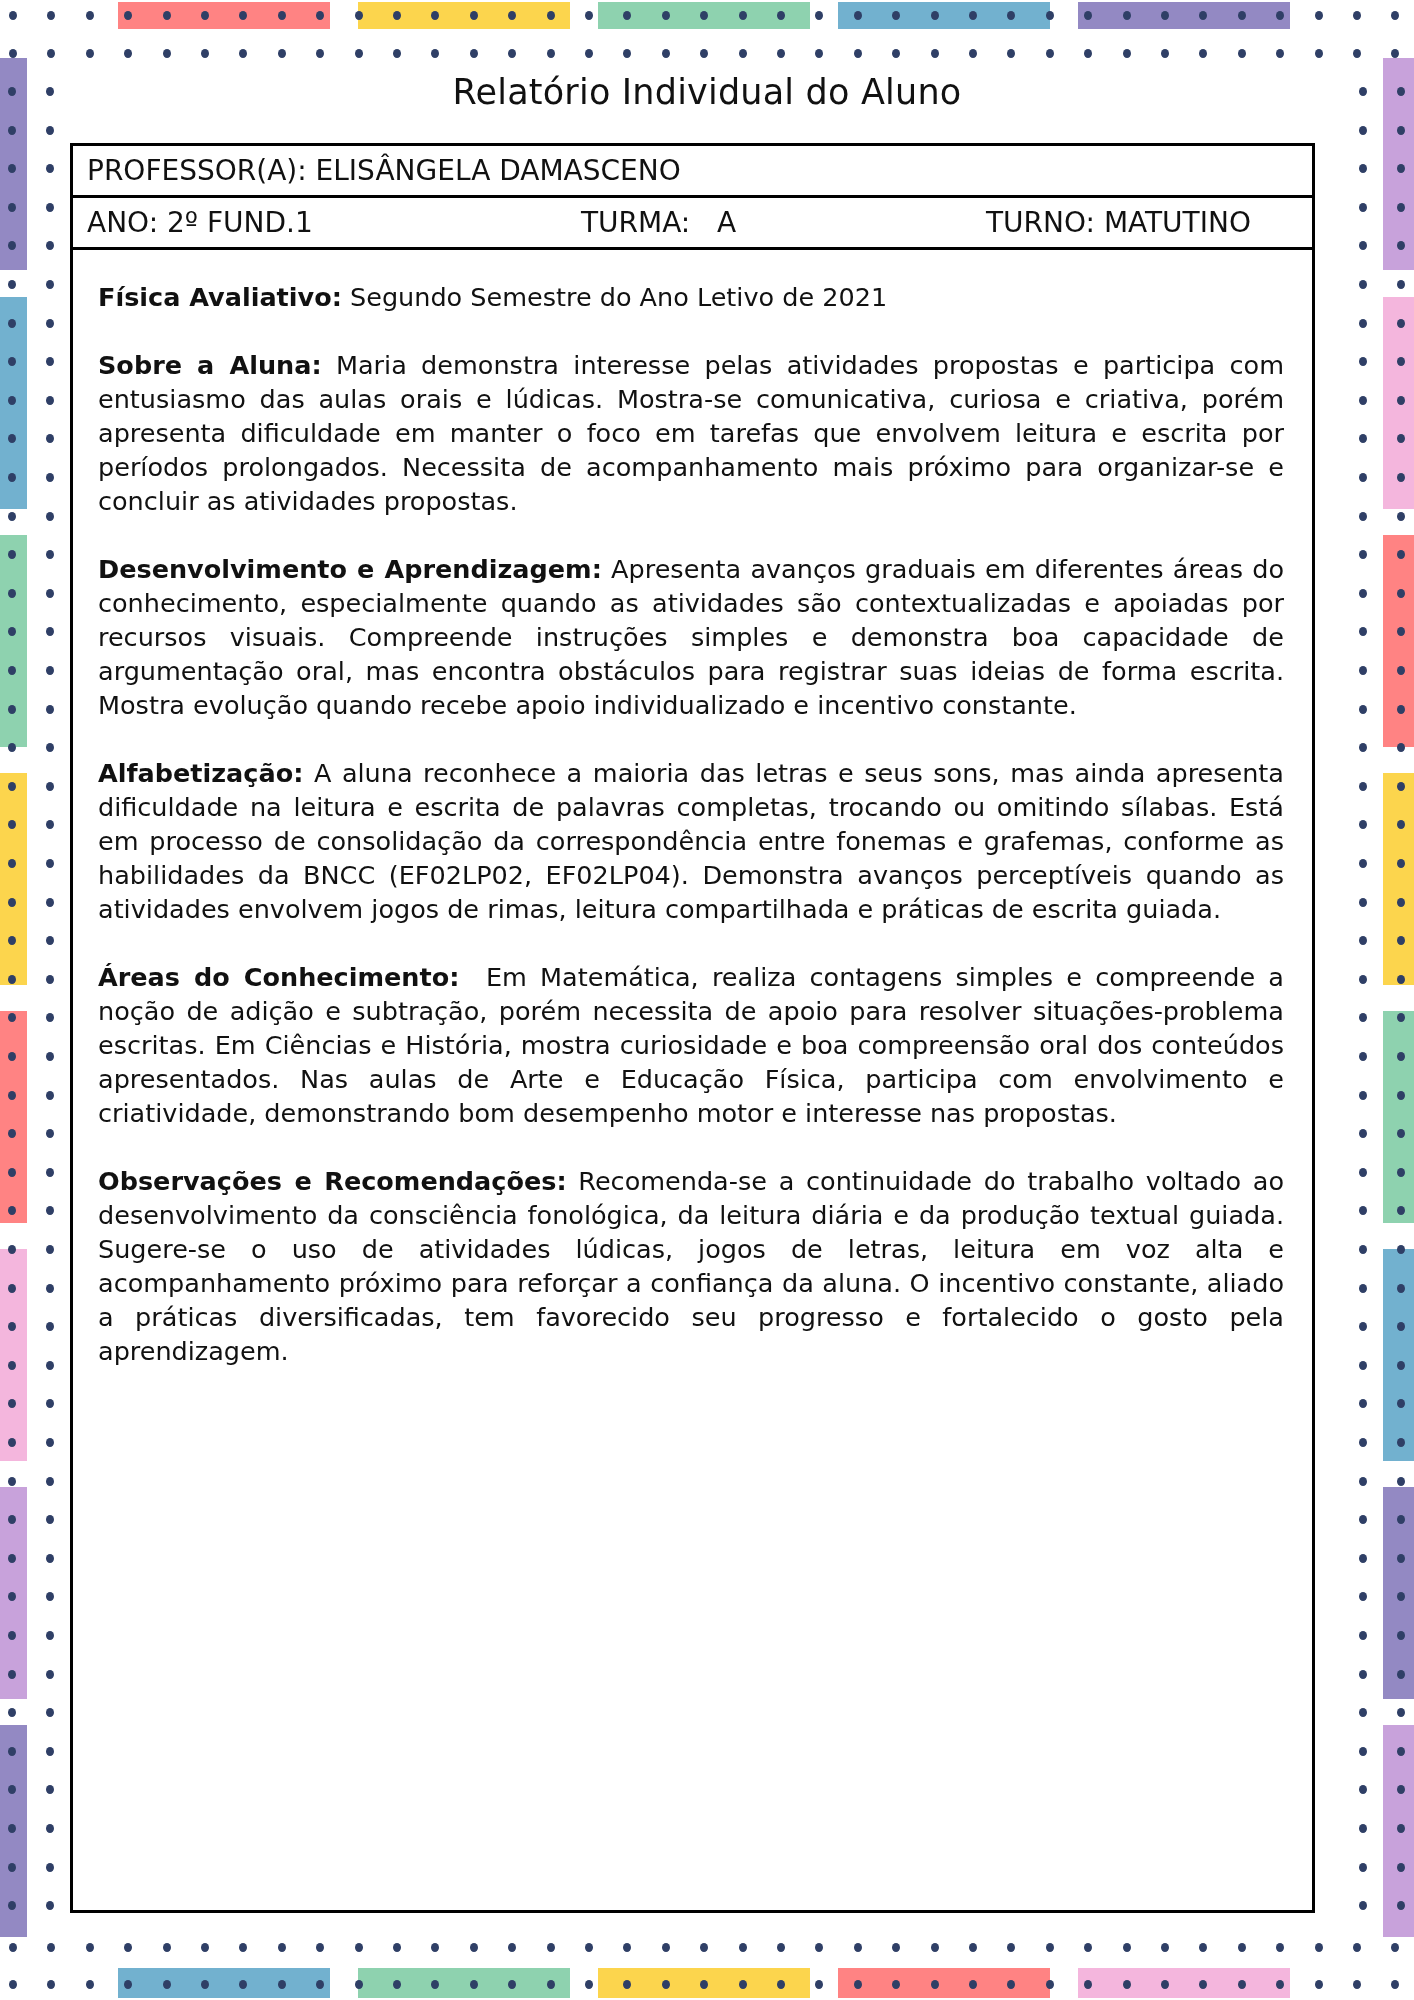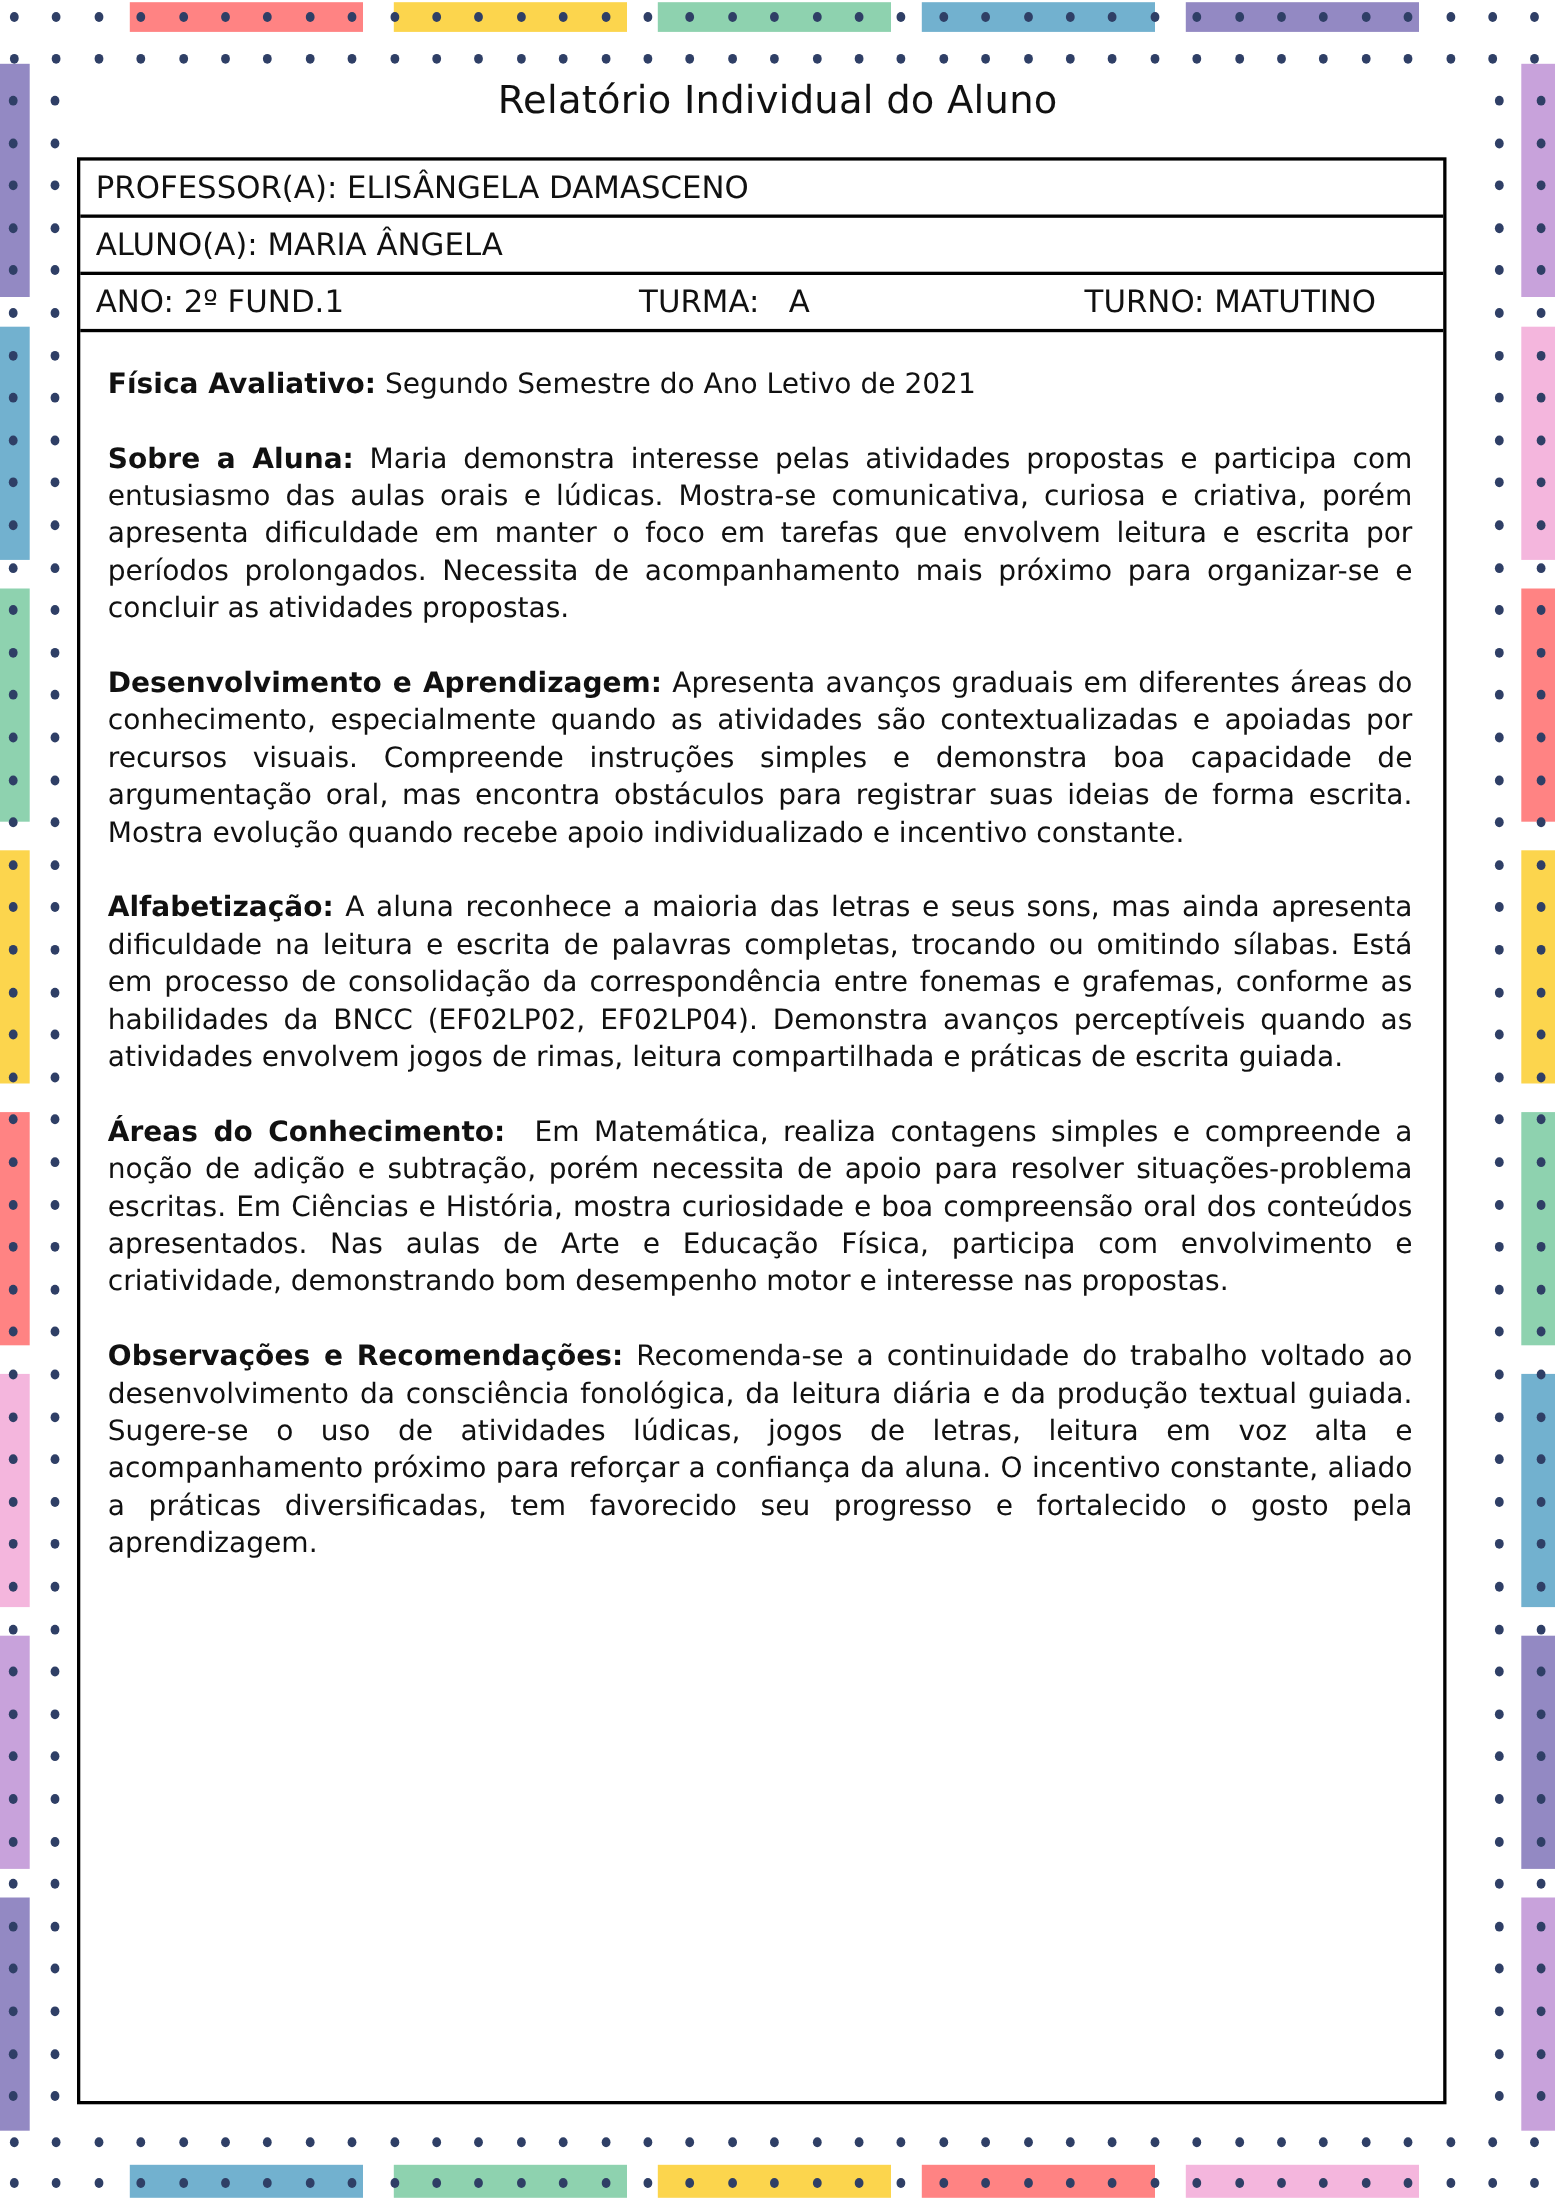--- a/index.html
+++ b/index.html
@@ -435,23 +435,20 @@
     <div class="dot" style="left: 1397px; top: 1901.2px; background: rgb(47, 63, 102);"></div>
   </div>
 
 <div id="page-title">Relatório Individual do Aluno</div>
 
 <div id="frame">
 
   <div class="info-row">
     <span>PROFESSOR(A): ELISÂNGELA DAMASCENO</span>
   </div>
-  <div class="info-row">
-    <span>ALUNO(A): MARIA ÂNGELA</span>
-  </div>
   <div class="info-row split">
     <span style="left:14px">ANO: 2º FUND.1</span>
     <span style="left:508px; white-space:pre">TURMA:   A</span>
     <span style="left:913px">TURNO: MATUTINO</span>
   </div>
 
 
   <div class="content">
     <p class="para"><b>Física Avaliativo:</b><span style="white-space:pre-wrap"> Segundo Semestre do Ano Letivo de 2021</span></p>
     <p class="para"><b>Sobre a Aluna:</b><span> Maria demonstra interesse pelas atividades propostas e participa com entusiasmo das aulas orais e lúdicas. Mostra-se comunicativa, curiosa e criativa, porém apresenta dificuldade em manter o foco em tarefas que envolvem leitura e escrita por períodos prolongados. Necessita de acompanhamento mais próximo para organizar-se e concluir as atividades propostas.</span></p>

